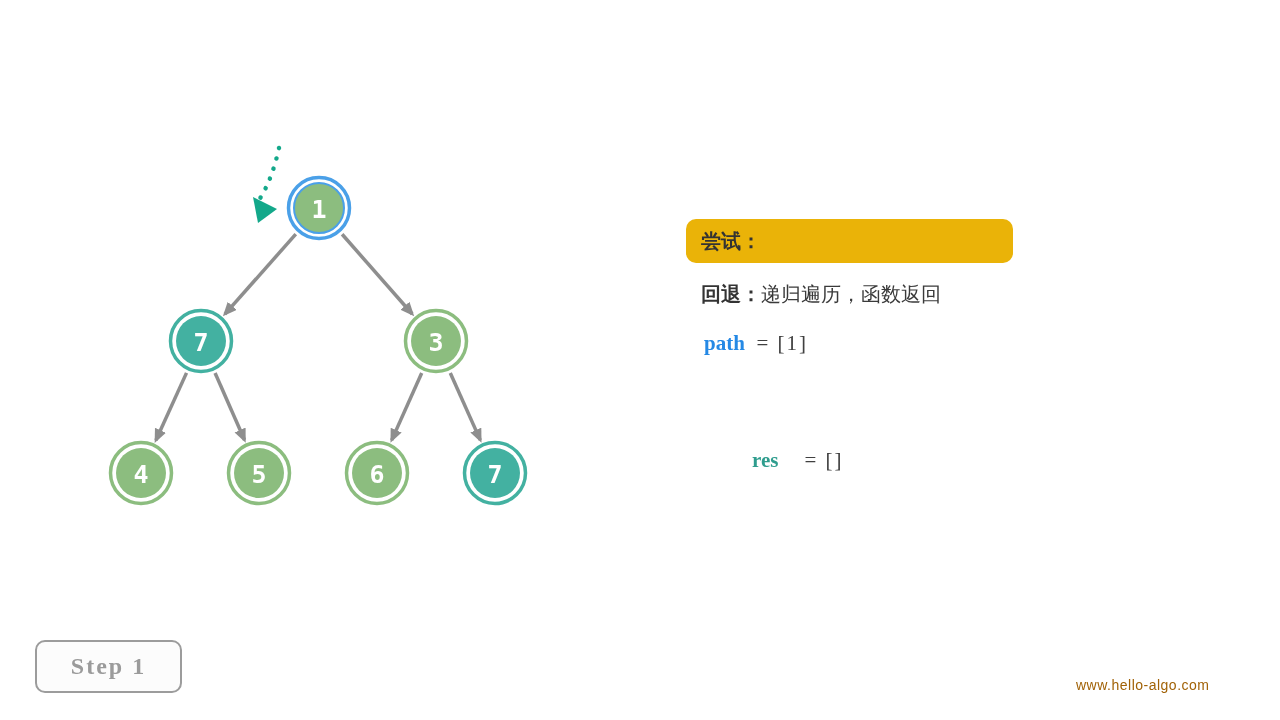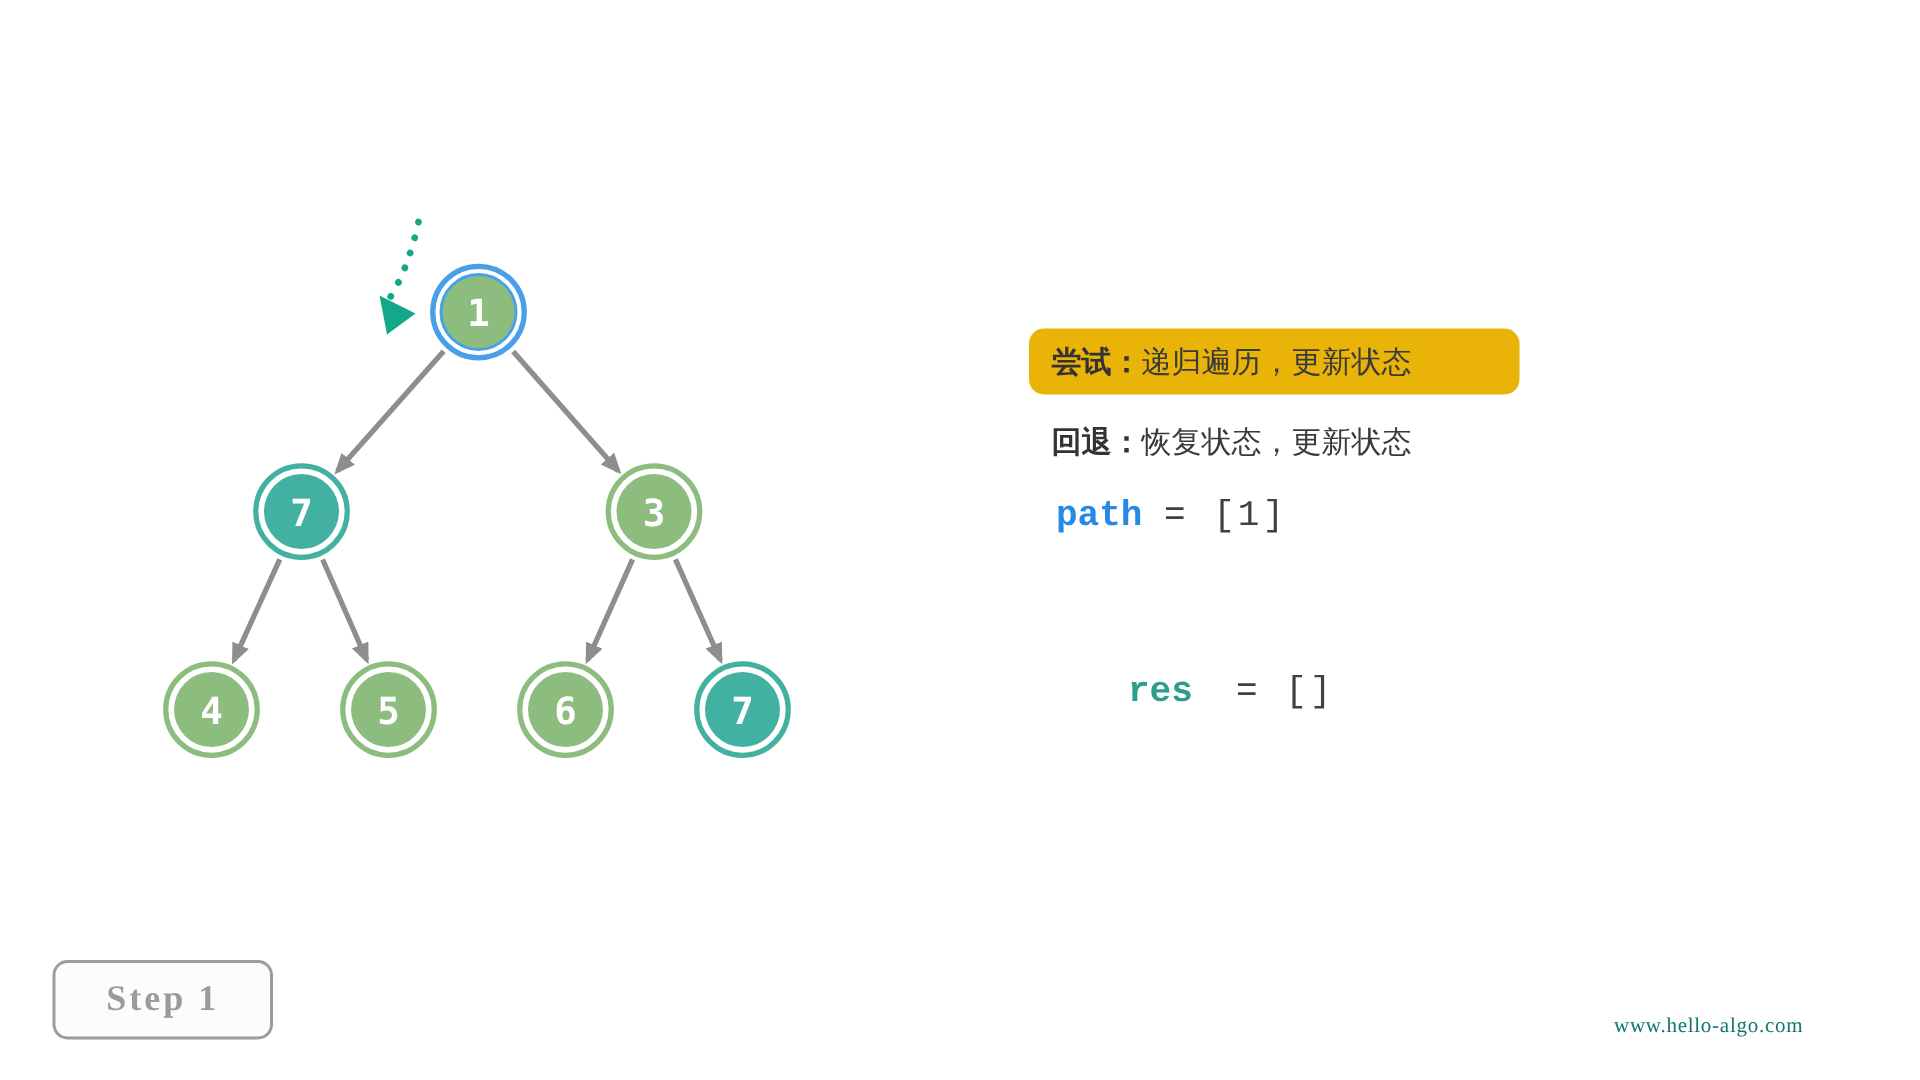--- a/index.html
+++ b/index.html
@@ -40,22 +40,22 @@
     position: absolute;
     left: 701px; top: 281px;
     font-size: 20px;
     color: #3a3a3a;
     white-space: nowrap;
   }
   .kw { font-weight: bold; color: #333333; }
   .code-line {
     position: absolute;
     left: 704px;
-    font-family: Liberation Mono, monospace;
-    font-size: 24px;
+    font-family: Liberation Serif, serif;
+    font-size: 21px;
     color: #404040;
     white-space: nowrap;
   }
   .code-line.path-line { top: 331px; }
   .code-line.res-line  { top: 448px; margin-left: 48px; }
   .var-name {
     font-weight: bold;
     display: inline-block;
     width: 4ch;
   }
@@ -77,23 +77,23 @@
     font-family: Liberation Serif, serif;
     font-size: 24px;
     font-weight: bold;
     color: #9b9b9b;
     letter-spacing: 2px;
   }
   
   .watermark {
     position: absolute;
     left: 1076px; top: 677px;
-    font-family: Liberation Serif, serif;
+    font-family: Liberation Sans, sans-serif;
     font-size: 14px;
-    color: #0f766e;
+    color: #a16207;
     letter-spacing: 0.5px;
   }
 </style>
 </head>
 <body>
 
 <div class="canvas">
 
   <svg id="tree-svg" viewBox="0 0 620 560">
       <defs>
@@ -143,25 +143,24 @@
       </g>
       <g>
         <circle cx="495" cy="473" r="30.5" fill="#ffffff" stroke="#43b1a1" stroke-width="3.5"></circle>
         <circle cx="495" cy="473" r="25" fill="#43b1a1"></circle>
         <text x="495" y="474" text-anchor="middle" dominant-baseline="central" font-size="25" font-weight="bold" fill="#ffffff" font-family="&quot;DejaVu Sans Mono&quot;, monospace">7</text>
       </g>
     </svg>
 
   <div class="try-line">
     <span class="kw">尝试：</span>
-      <span>递归遍历，更新状态</span>
   </div>
 
   <div class="back-line">
-    <span class="kw">回退：</span><span>恢复状态，更新状态</span>
+    <span class="kw">回退：</span><span>递归遍历，函数返回</span>
   </div>
 
   <div class="code-line path-line">
     <span class="var-name">path</span><span class="var-rest">= [1]</span>
   </div>
 
   <div class="code-line res-line">
     <span class="var-name">res</span><span class="var-rest">= []</span>
   </div>
 

